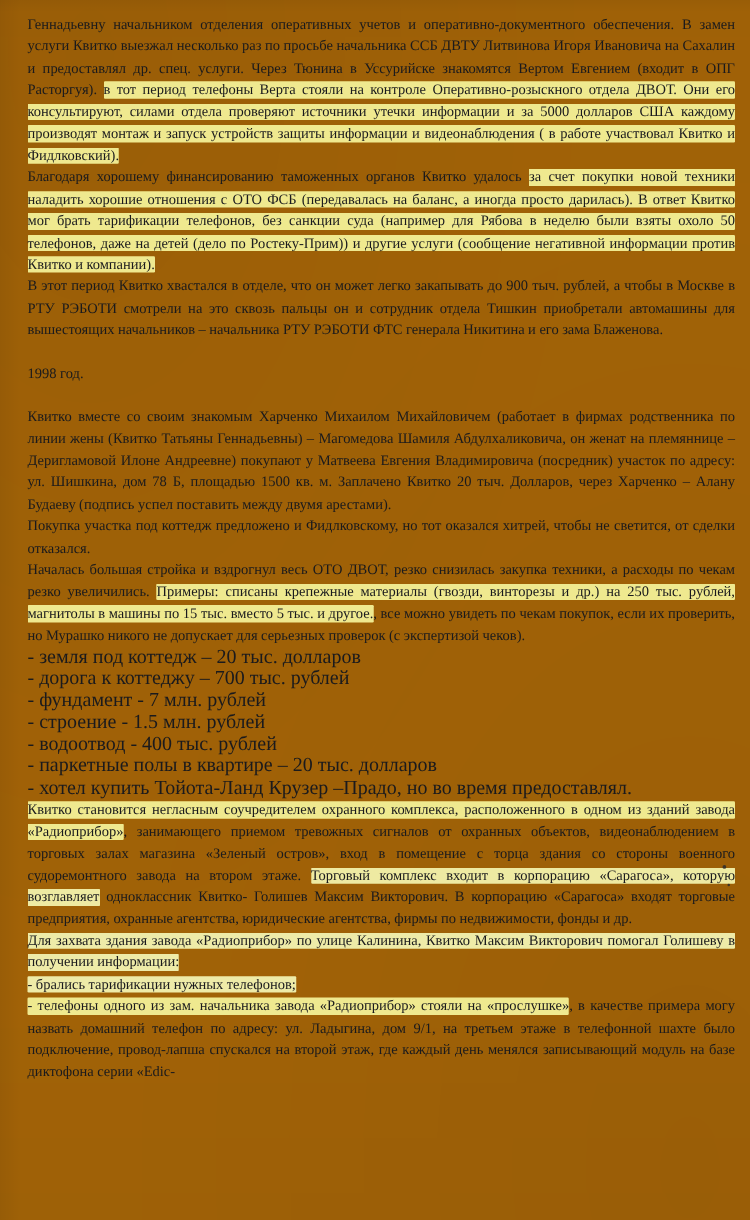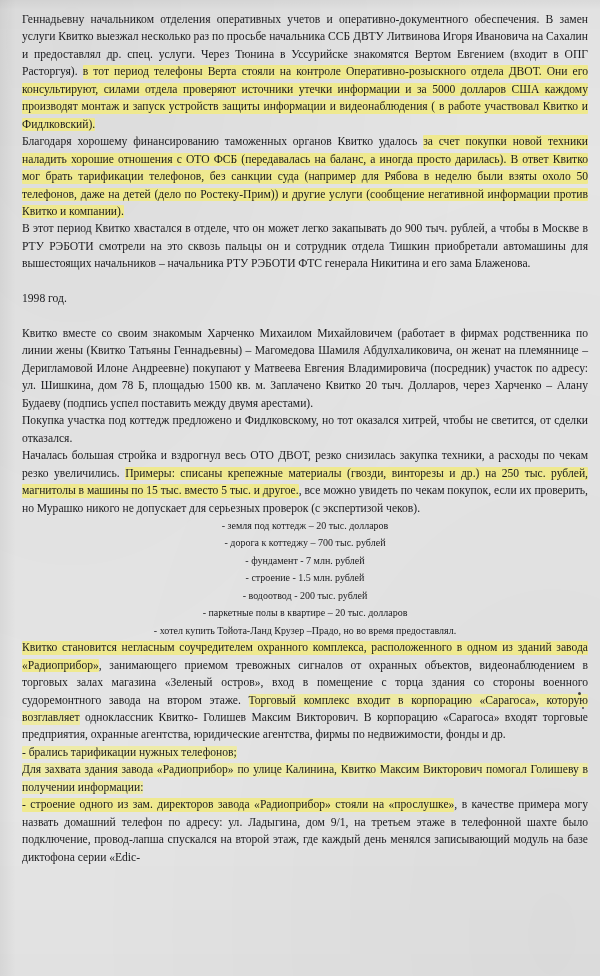--- a/index.html
+++ b/index.html
@@ -12,21 +12,21 @@
     width: 600px;
     height: 976px;
     overflow: hidden;
     font-family: "Liberation Serif", "DejaVu Serif", serif;
     color: #17171a;
   }
   #page {
     position: relative;
     width: 600px;
     height: 976px;
-    background: #e5e5e5;
+    background: #a16207;
     padding: 0;
     box-sizing: border-box;
   }
   
   #page::after {
     content: "";
     position: absolute;
     inset: 0;
     pointer-events: none;
     background:
@@ -54,24 +54,24 @@
   .spacer-sm { height: 17.4px; }
   .spacer-md { height: 17.4px; }
   .year-line {
     margin: 0;
     font-size: 11.6px;
     line-height: 17.45px;
     color: #1a1a1d;
   }
   .list-line {
     margin: 0;
-    font-size: 10px;
+    font-size: 16px;
     line-height: 17.45px;
     color: #1a1a1d;
-    text-align: center;
+    text-align: left;
   }
   
   mark.hl {
     background: #efe98f;
     color: inherit;
     padding: 0 0 0.5px 0;
     box-decoration-break: clone;
     -webkit-box-decoration-break: clone;
     border-radius: 1px;
   }
@@ -142,34 +142,34 @@
 
     <p class="para">
       <span>Началась большая стройка и вздрогнул весь ОТО ДВОТ, резко снизилась закупка техники, а расходы по чекам резко увеличились. </span><mark class="hl">Примеры: списаны крепежные материалы (гвозди, винторезы и др.) на 250 тыс. рублей, магнитолы в машины по 15 тыс. вместо 5 тыс. и другое.</mark><span>, все можно увидеть по чекам покупок, если их проверить, но Мурашко никого не допускает для серьезных проверок (с экспертизой чеков).</span>
     </p>
 
 
     <p class="list-line">- земля под коттедж – 20 тыс. долларов</p>
     <p class="list-line">- дорога к коттеджу – 700 тыс. рублей</p>
     <p class="list-line">- фундамент - 7 млн. рублей</p>
     <p class="list-line">- строение - 1.5 млн. рублей</p>
-    <p class="list-line">- водоотвод - 200 тыс. рублей</p>
+    <p class="list-line">- водоотвод - 400 тыс. рублей</p>
     <p class="list-line">- паркетные полы в квартире – 20 тыс. долларов</p>
     <p class="list-line">- хотел купить Тойота-Ланд Крузер –Прадо, но во время предоставлял.</p>
 
     <p class="para">
       <mark class="hl">Квитко становится негласным соучредителем охранного комплекса, расположенного в одном из зданий завода «Радиоприбор»</mark><span>, занимающего приемом тревожных сигналов от охранных объектов, видеонаблюдением в торговых залах магазина «Зеленый остров», вход в помещение с торца здания со стороны военного судоремонтного завода на втором этаже. </span><mark class="hl pale">Торговый комплекс входит в корпорацию «Сарагоса», которую возглавляет</mark><span> одноклассник Квитко- Голишев Максим Викторович. В корпорацию «Сарагоса» входят торговые предприятия, охранные агентства, юридические агентства, фирмы по недвижимости, фонды и др.</span>
     </p>
 
     <p class="para">
+      <mark class="hl pale2">Для захвата здания завода «Радиоприбор» по улице Калинина, Квитко Максим Викторович помогал Голишеву в получении информации:</mark>
+    </p>
+
+    <p class="para">
       <mark class="hl pale2">- брались тарификации нужных телефонов;</mark>
     </p>
 
     <p class="para">
-      <mark class="hl pale2">Для захвата здания завода «Радиоприбор» по улице Калинина, Квитко Максим Викторович помогал Голишеву в получении информации:</mark>
-    </p>
-
-    <p class="para">
-      <mark class="hl">- строение одного из зам. директоров завода «Радиоприбор» стояли на «прослушке»</mark><span>, в качестве примера могу назвать домашний телефон по адресу: ул. Ладыгина, дом 9/1, на третьем этаже в телефонной шахте было подключение, провод-лапша спускался на второй этаж, где каждый день менялся записывающий модуль на базе диктофона серии «Edic-</span>
+      <mark class="hl">- телефоны одного из зам. начальника завода «Радиоприбор» стояли на «прослушке»</mark><span>, в качестве примера могу назвать домашний телефон по адресу: ул. Ладыгина, дом 9/1, на третьем этаже в телефонной шахте было подключение, провод-лапша спускался на второй этаж, где каждый день менялся записывающий модуль на базе диктофона серии «Edic-</span>
     </p>
 
   </div>
 </div>
 
 </body></html>

